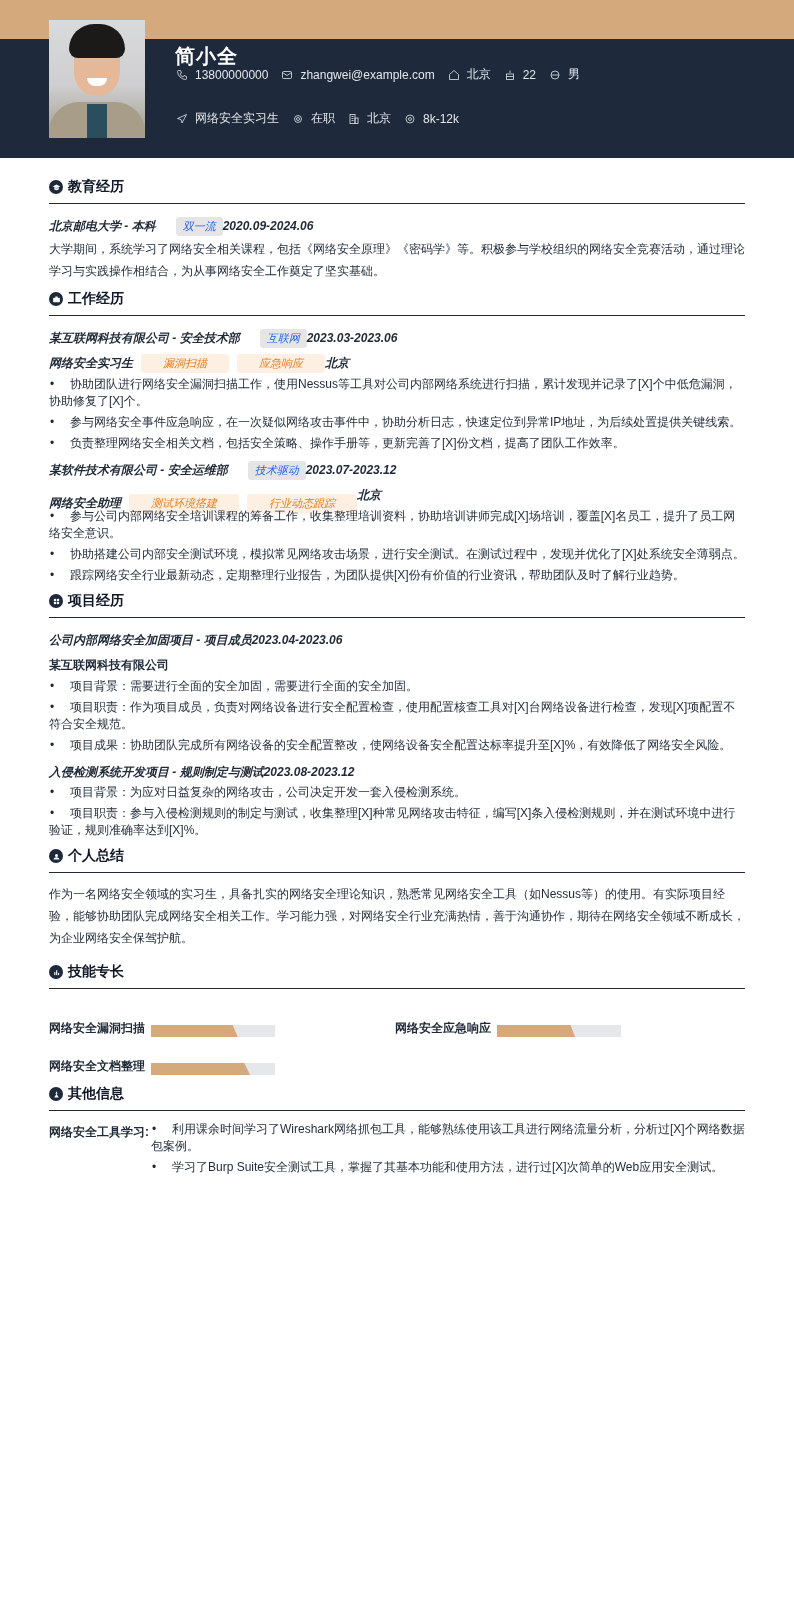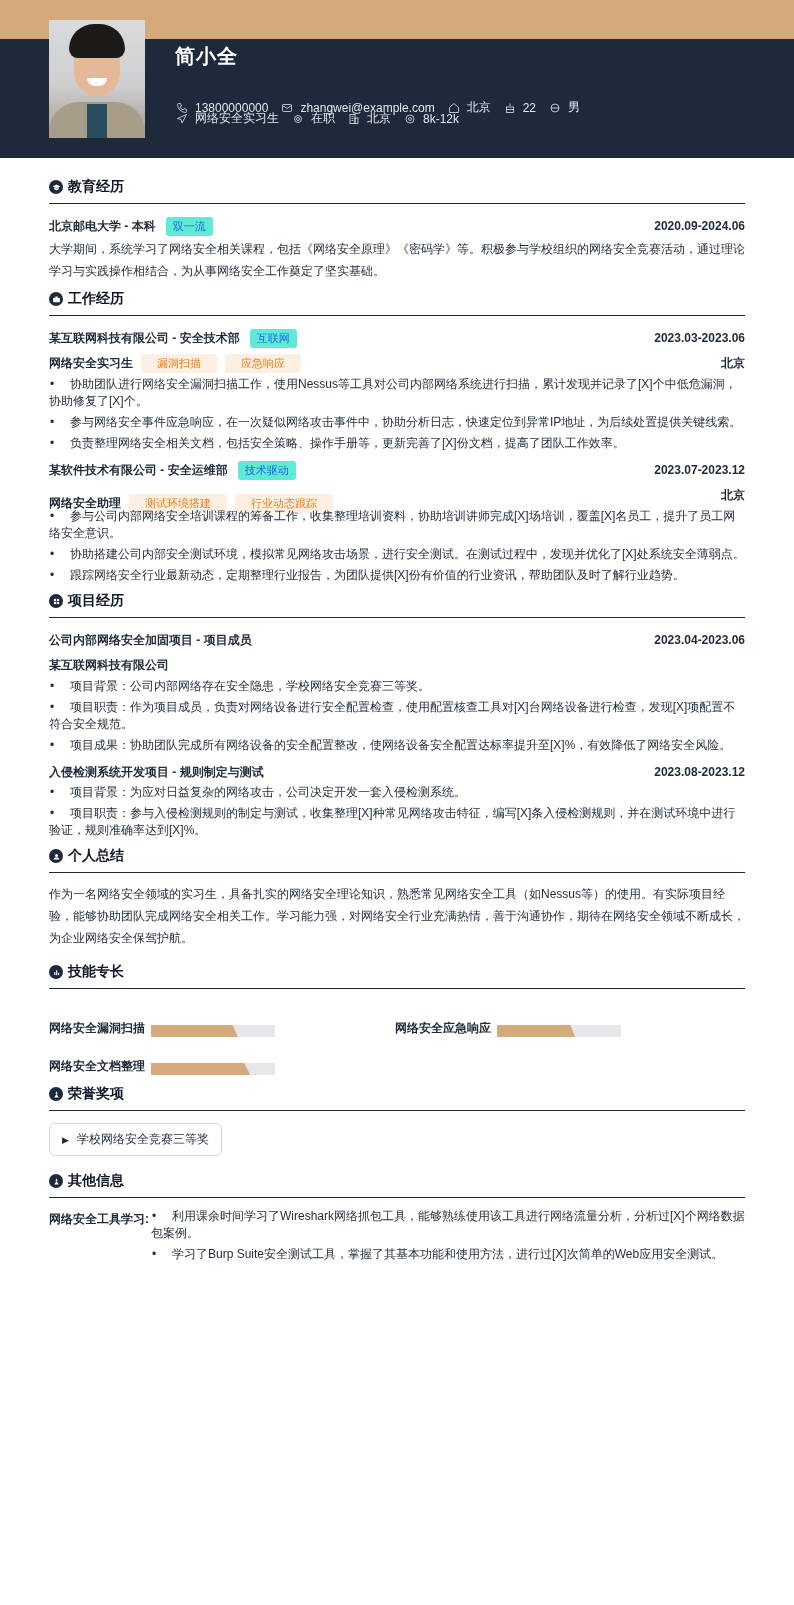--- a/index.html
+++ b/index.html
@@ -31,54 +31,54 @@
   .avatar .shirt { position:absolute; left:38px; top:84px; width:20px; height:34px; background:#2b4e5f; }
   .name {
     position: absolute; left: 175px; top: 4px;
     font-size: 20px; font-weight: bold; letter-spacing: 1px;
   }
   .info-row {
     position: absolute; left: 175px;
     display: flex; align-items: center; gap: 0;
     font-size: 12px; color: #e5e7eb;
   }
-  .info-row.r1 { top: 60px; }
+  .info-row.r1 { top: 27px; }
   .info-row.r2 { top: 71px; }
   .info-item { display: flex; align-items: center; margin-right: 12px; }
   .info-item .ic { width: 14px; height: 14px; margin-right: 6px; display:inline-flex; align-items:center; justify-content:center; }
   .info-item .ic svg { width: 12px; height: 12px; stroke: #e5e7eb; fill: none; stroke-width: 1.6; }
 
   .content { padding: 12px 49px 20px 49px; }
   .section { margin-top: 8px; }
   .section-title {
     display: flex; align-items: center;
     font-size: 14px; font-weight: bold; color: #111827;
     padding-bottom: 7px;
     border-bottom: 1.5px solid #1f2937;
     margin-bottom: 10px;
   }
   .section-title .sicon {
     width: 14px; height: 14px; border-radius: 50%;
     background: #1e293b; margin-right: 5px;
     display:inline-flex; align-items:center; justify-content:center;
   }
   .section-title .sicon svg { width: 9px; height: 9px; fill: #fff; }
-  .row-between { display: flex; justify-content: space-between; align-items: center; }
+  .row-between { display: flex; justify-content: flex-start; align-items: center; font-style: italic; }
   .entry { margin-bottom: 6px; }
   .entry-head { height: 24px; }
   .entry-title { font-weight: bold; font-size: 12px; display:flex; align-items:center; }
   .date { font-weight: bold; font-size: 12px; }
   .tag-blue {
-    display: inline-block; margin-left: 10px;
+    display: inline-block; margin-left: 20px;
     padding: 2px 7px; font-size: 11px; font-weight: normal;
-    color: #2563eb; background: #5eead4; border-radius: 3px;
+    color: #2563eb; background: #e5e5e5; border-radius: 3px;
   }
   .tag-orange {
     display: inline-block; margin-left: 8px;
-    padding: 2px 16px; font-size: 11px; font-weight: normal;
+    padding: 2px 22px; font-size: 11px; font-weight: normal;
     color: #ea7a17; background: #fdf0e2; border-radius: 3px;
   }
   .sub-title { font-weight: bold; font-size: 12px; height: 26px; display:flex; align-items:center; }
   .para { font-size: 12px; line-height: 22px; color: #1f2937; }
   ul.bullets { list-style: none; }
   ul.bullets li {
     position: relative; padding-left: 0; font-size: 12px; line-height: 17px;
     margin-bottom: 4px; text-indent: 0;
   }
   ul.bullets li::before {
@@ -293,21 +293,21 @@
       <span>项目经历</span>
     </div>
 
     <div class="entry">
       <div class="row-between entry-head">
         <div class="entry-title">公司内部网络安全加固项目 - 项目成员</div>
         <div class="date">2023.04-2023.06</div>
       </div>
       <div class="sub-title">某互联网科技有限公司</div>
       <ul class="bullets">
-        <li>项目背景：公司内部网络存在安全隐患，学校网络安全竞赛三等奖。</li>
+        <li>项目背景：需要进行全面的安全加固，需要进行全面的安全加固。</li>
         <li>项目职责：作为项目成员，负责对网络设备进行安全配置检查，使用配置核查工具对[X]台网络设备进行检查，发现[X]项配置不符合安全规范。</li>
         <li>项目成果：协助团队完成所有网络设备的安全配置整改，使网络设备安全配置达标率提升至[X]%，有效降低了网络安全风险。</li>
       </ul>
     </div>
 
     <div class="entry">
       <div class="row-between entry-head">
         <div class="entry-title">入侵检测系统开发项目 - 规则制定与测试</div>
         <div class="date">2023.08-2023.12</div>
       </div>
@@ -357,34 +357,20 @@
       </div>
       <div class="skill">
         <span class="skill-label">网络安全文档整理</span>
         <div class="skill-bar">
             <div class="skill-fill" style="width:80%;"></div>
           </div>
       </div>
     </div>
   </div>
 
-  <div class="section" style="margin-top:10px;">
-    <div class="section-title">
-      <span class="sicon">
-          <svg viewBox="0 0 24 24">
-            <path d="M12 3l3 7h-6zM6 20l6-10 6 10z"></path>
-          </svg>
-        </span>
-      <span>荣誉奖项</span>
-    </div>
-    <div class="award">
-      <span class="tri">▶</span>
-      <span>学校网络安全竞赛三等奖</span>
-    </div>
-  </div>
 
   <div class="section" style="margin-top:10px;">
     <div class="section-title">
       <span class="sicon">
           <svg viewBox="0 0 24 24">
             <path d="M12 3l3 7h-6zM6 20l6-10 6 10z"></path>
           </svg>
         </span>
       <span>其他信息</span>
     </div>

